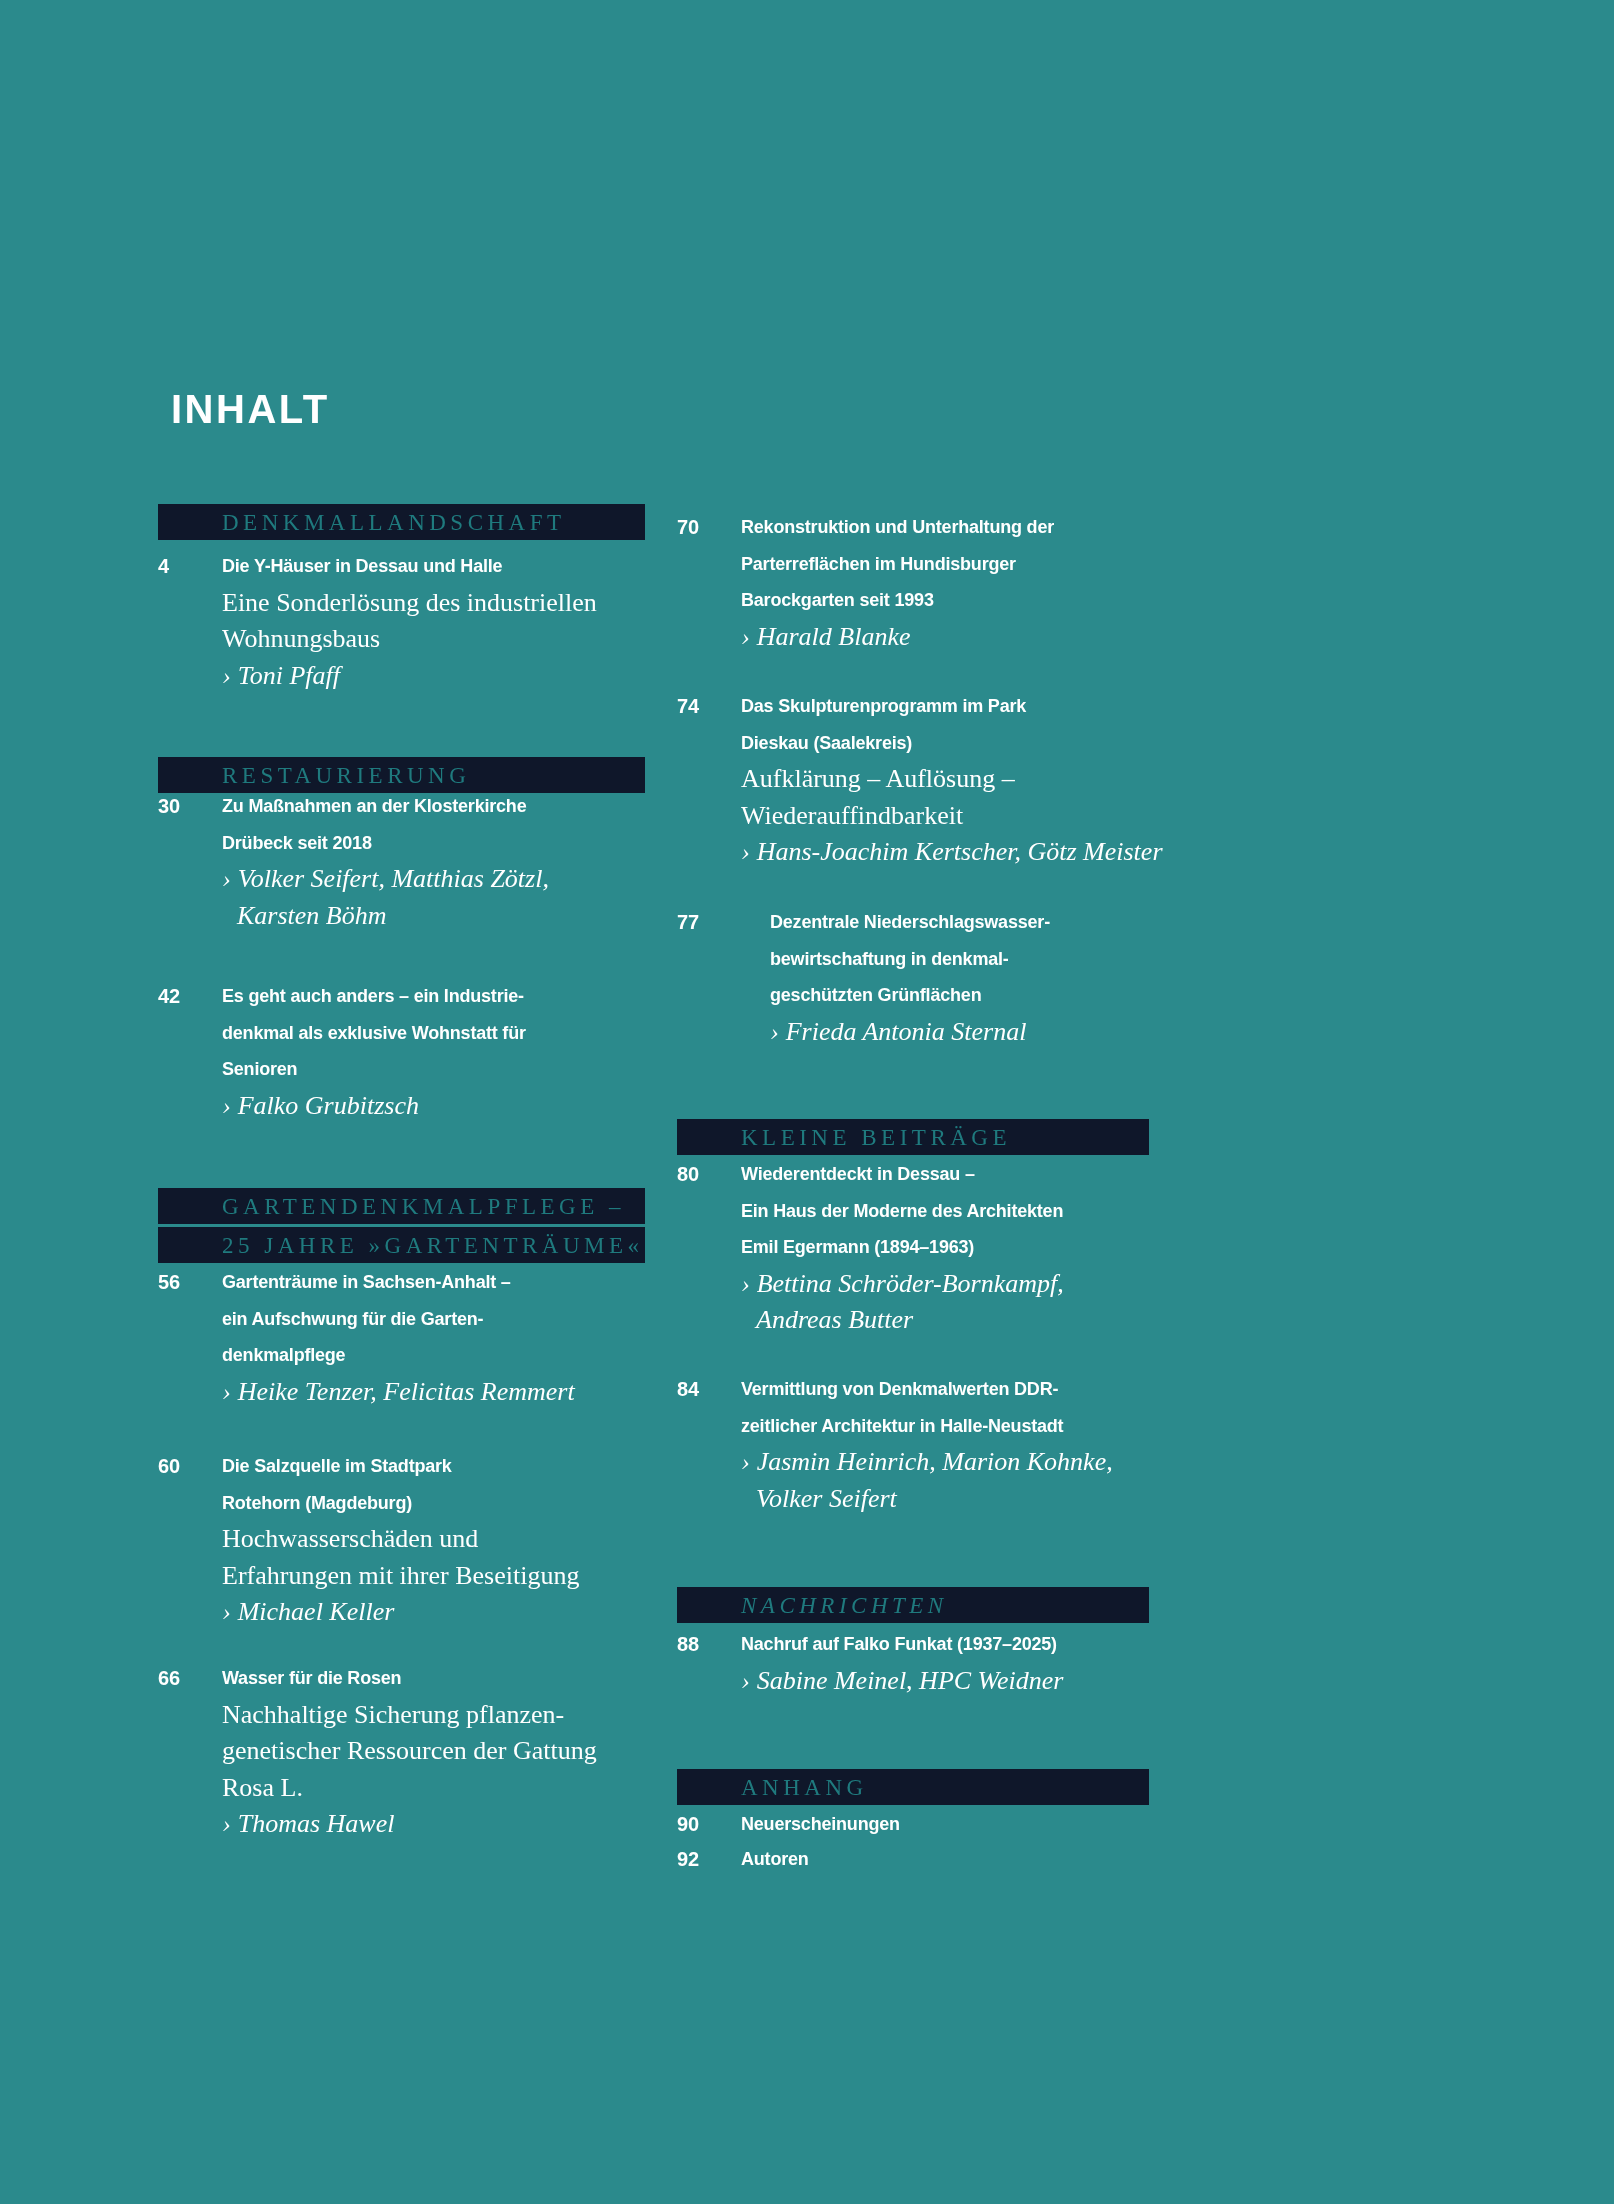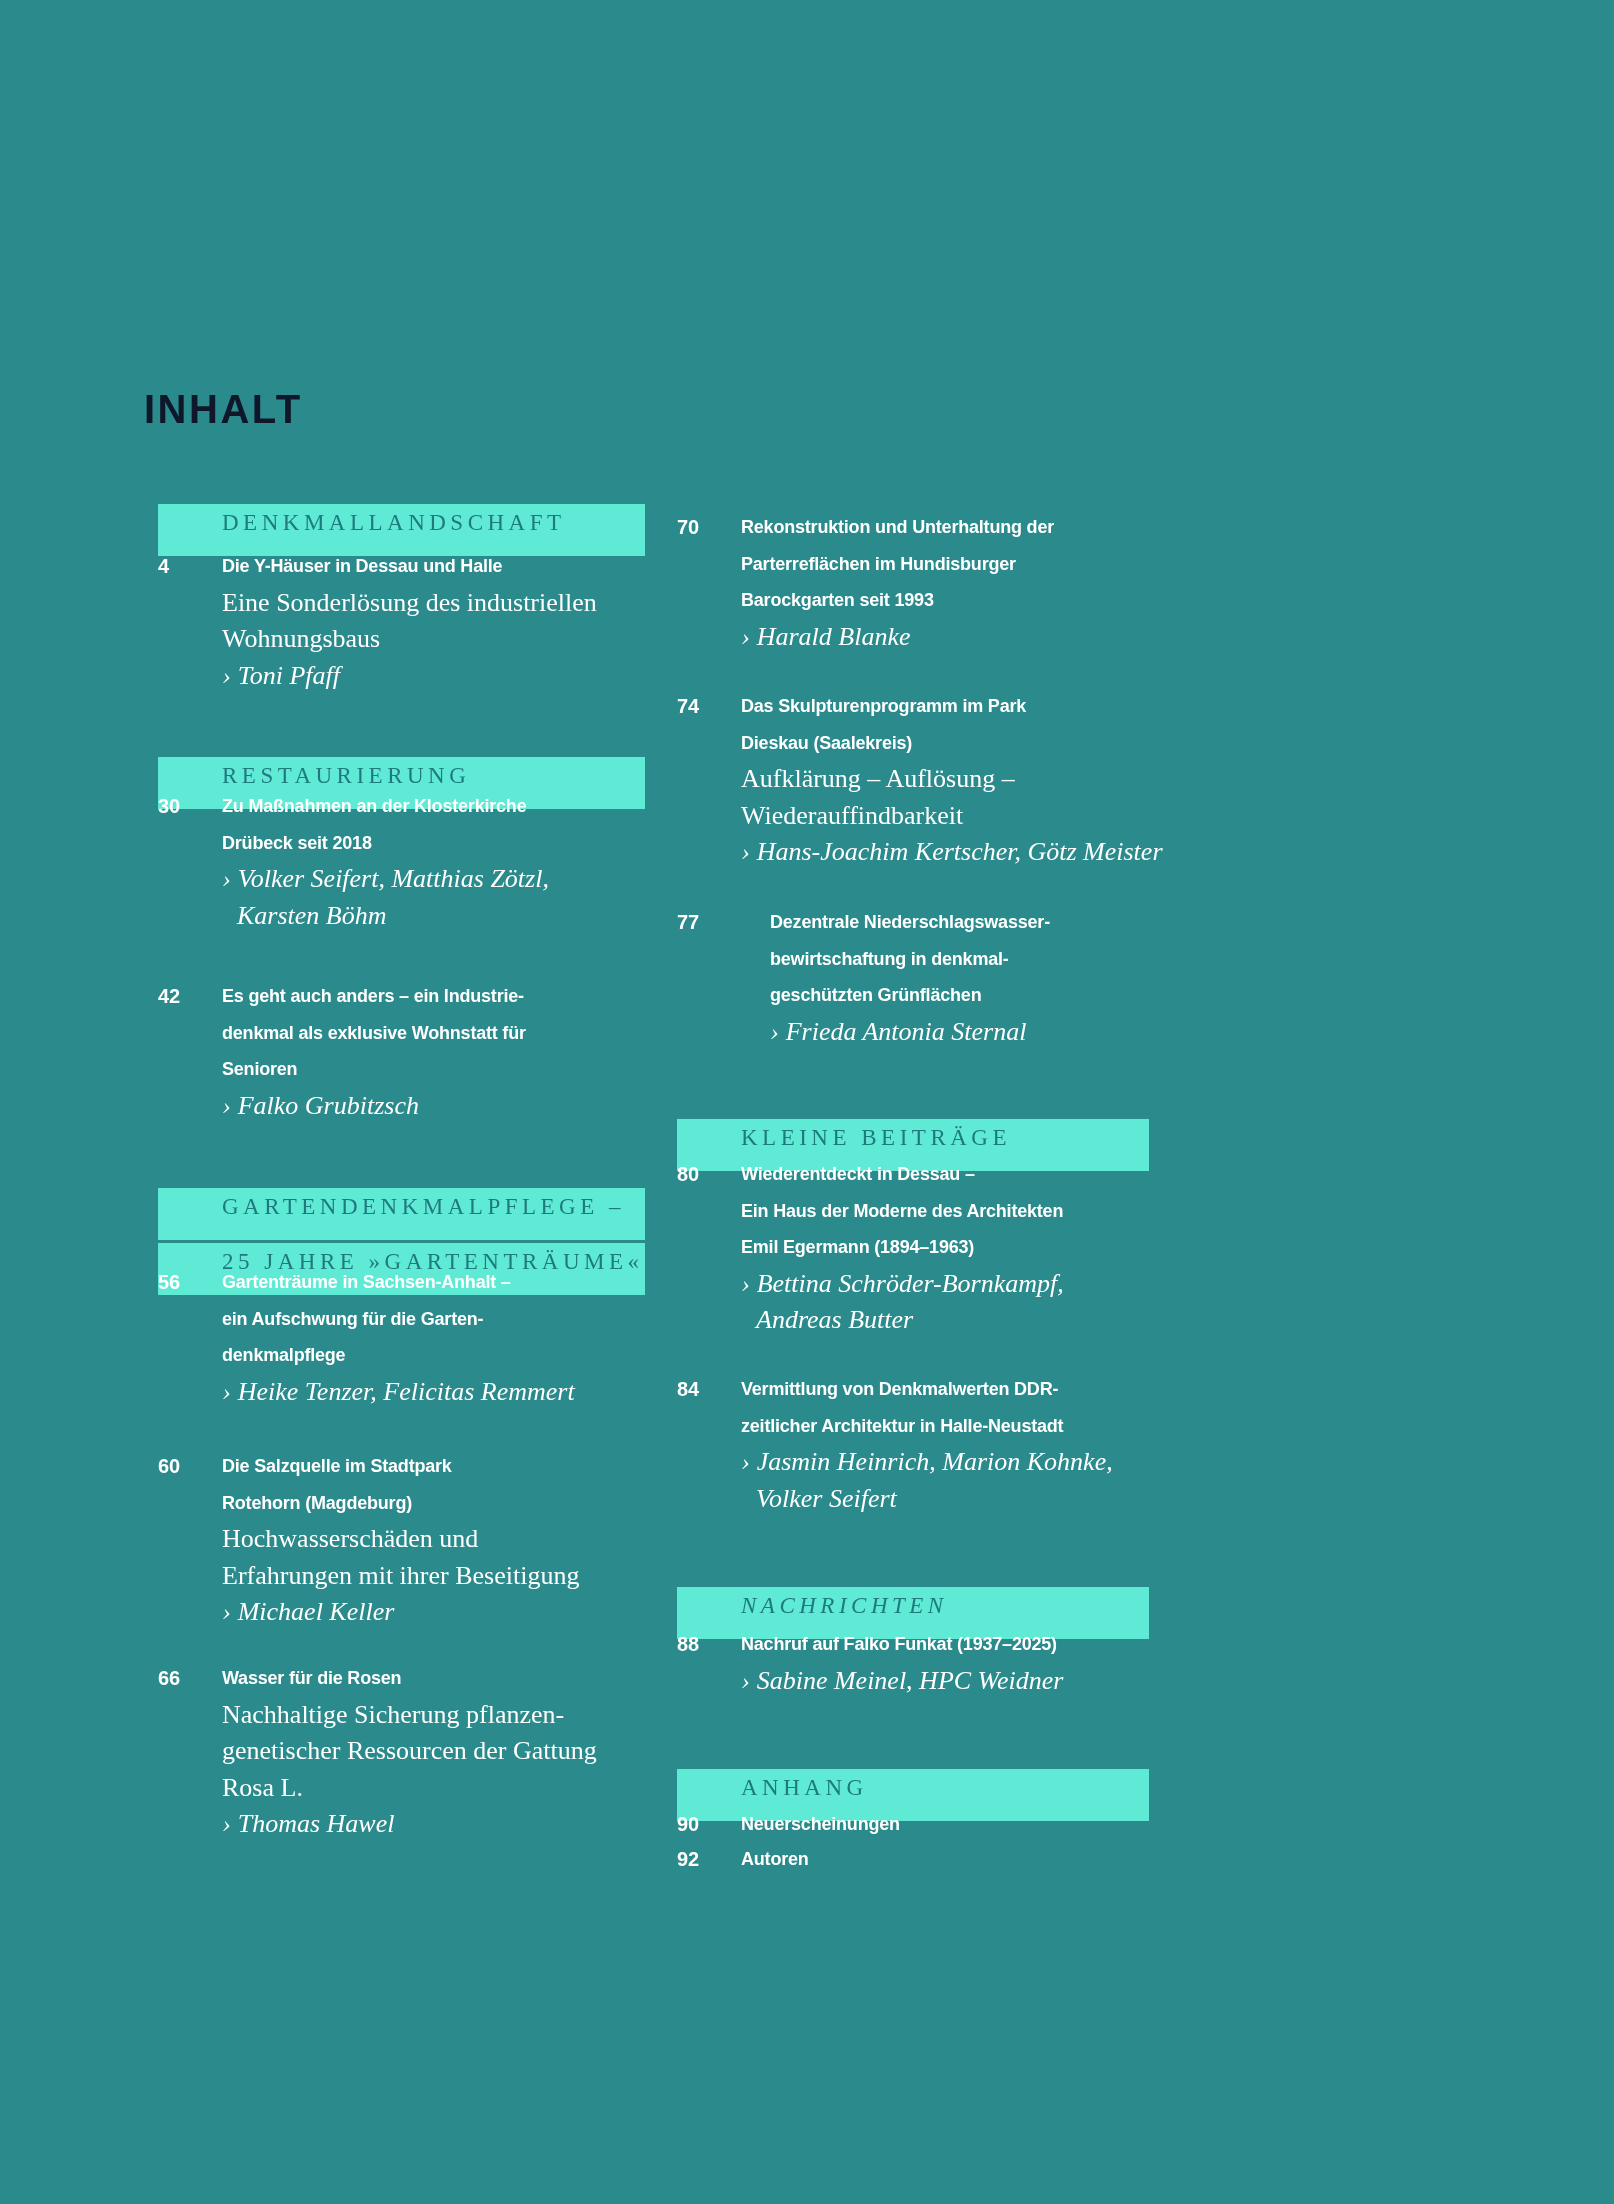--- a/index.html
+++ b/index.html
@@ -9,42 +9,42 @@
   body {
     width: 1614px;
     height: 2204px;
     background: #2b8a8c;
     position: relative;
     overflow: hidden;
     font-family: "Liberation Sans", sans-serif;
   }
   .page-title {
     position: absolute;
-    left: 144px;
+    left: 171px;
     top: 362px;
     font-size: 40px;
     font-weight: 700;
     letter-spacing: 2.5px;
-    color: #0f172a;
+    color: #ffffff;
     line-height: 1;
     white-space: nowrap;
   }
   .toc-column {
     position: absolute;
     top: 0;
     height: 2204px;
   }
   .section-header {
     position: absolute;
     left: 0;
     right: 0;
   }
   .section-row {
-    background: #5eead4;
-    height: 52px;
+    background: #0f172a;
+    height: 36px;
     line-height: 37px;
     padding-left: 64px;
     margin-bottom: 3px;
     white-space: nowrap;
   }
   .section-row span {
     font-family: "Liberation Serif", serif;
     font-size: 23px;
     font-weight: 400;
     letter-spacing: 4.5px;

